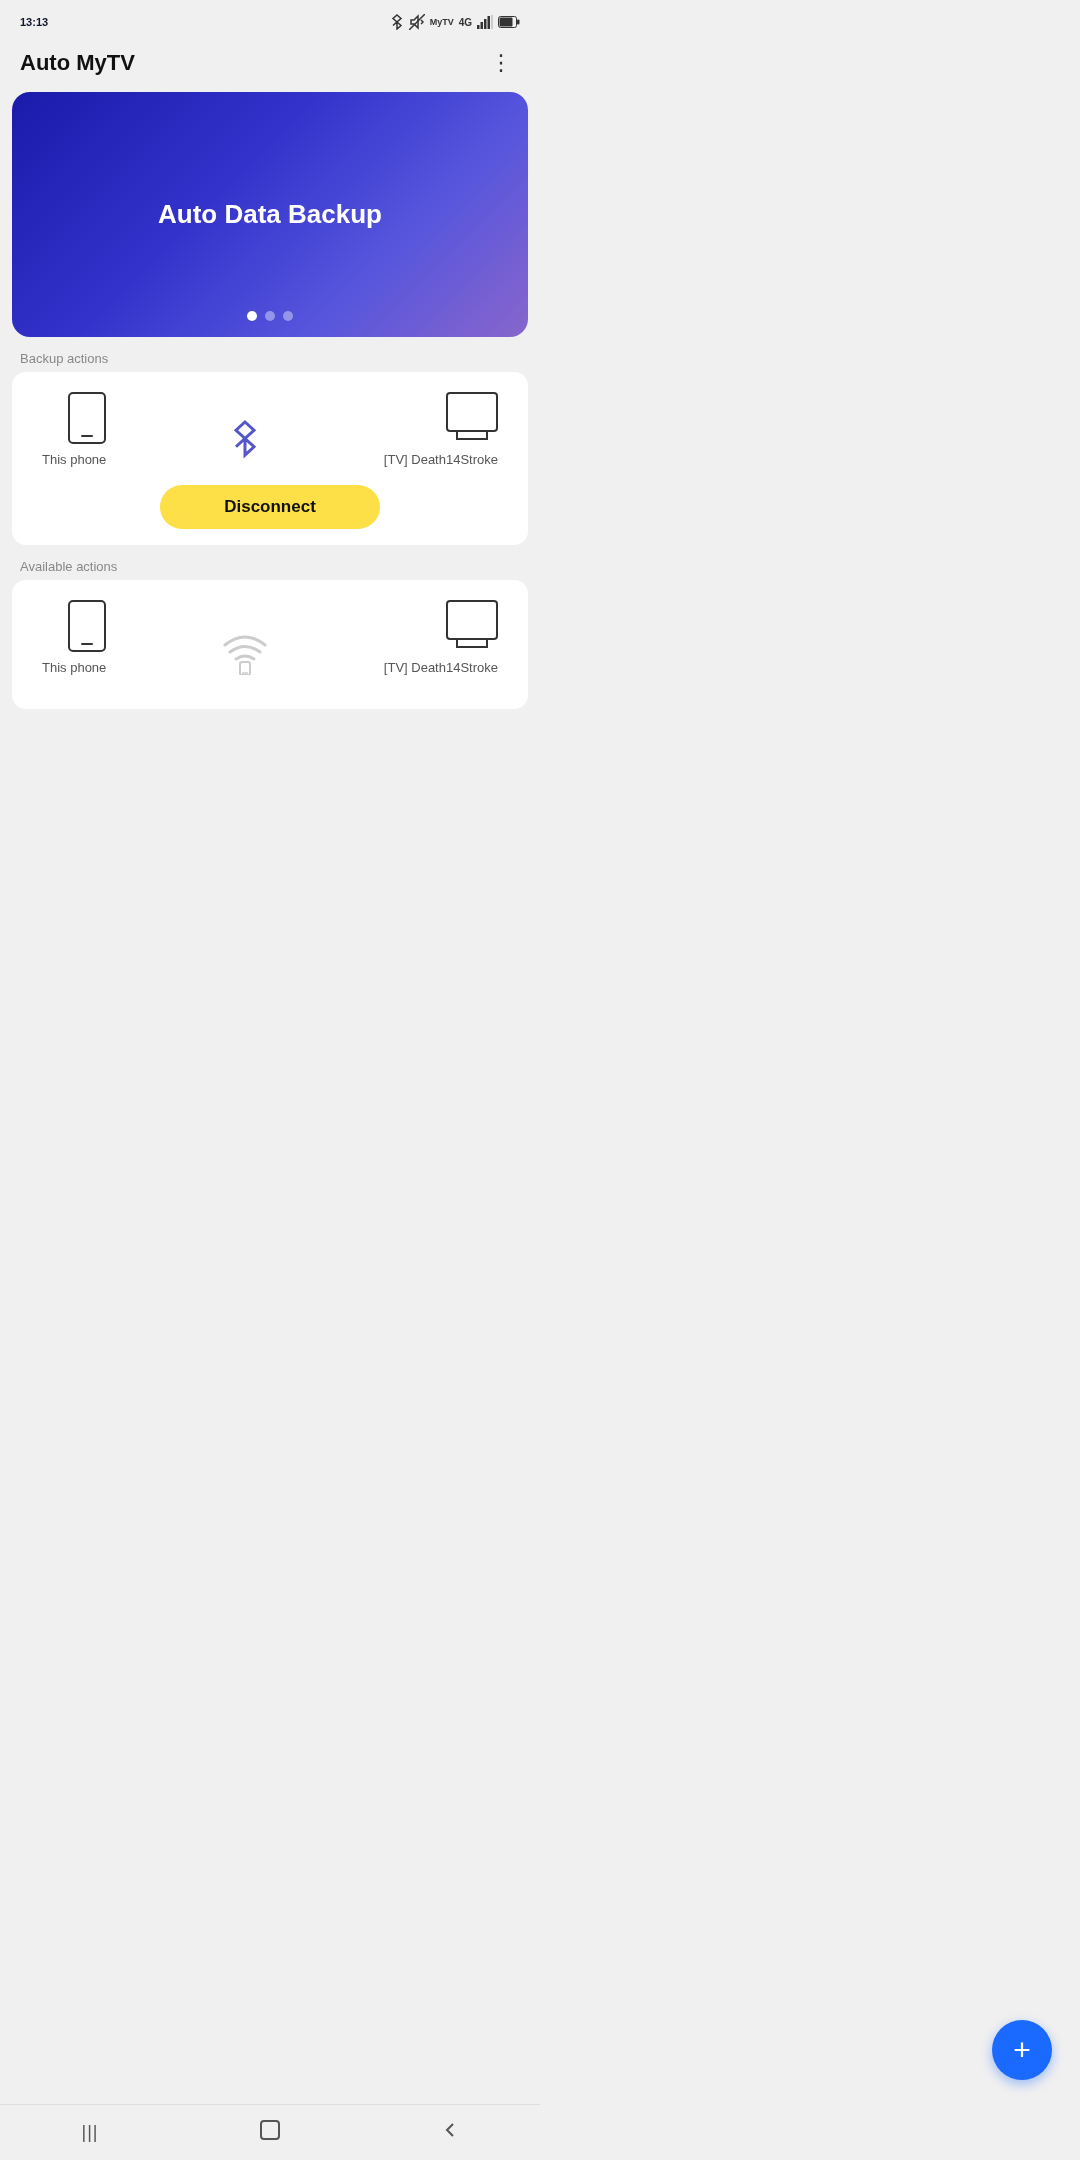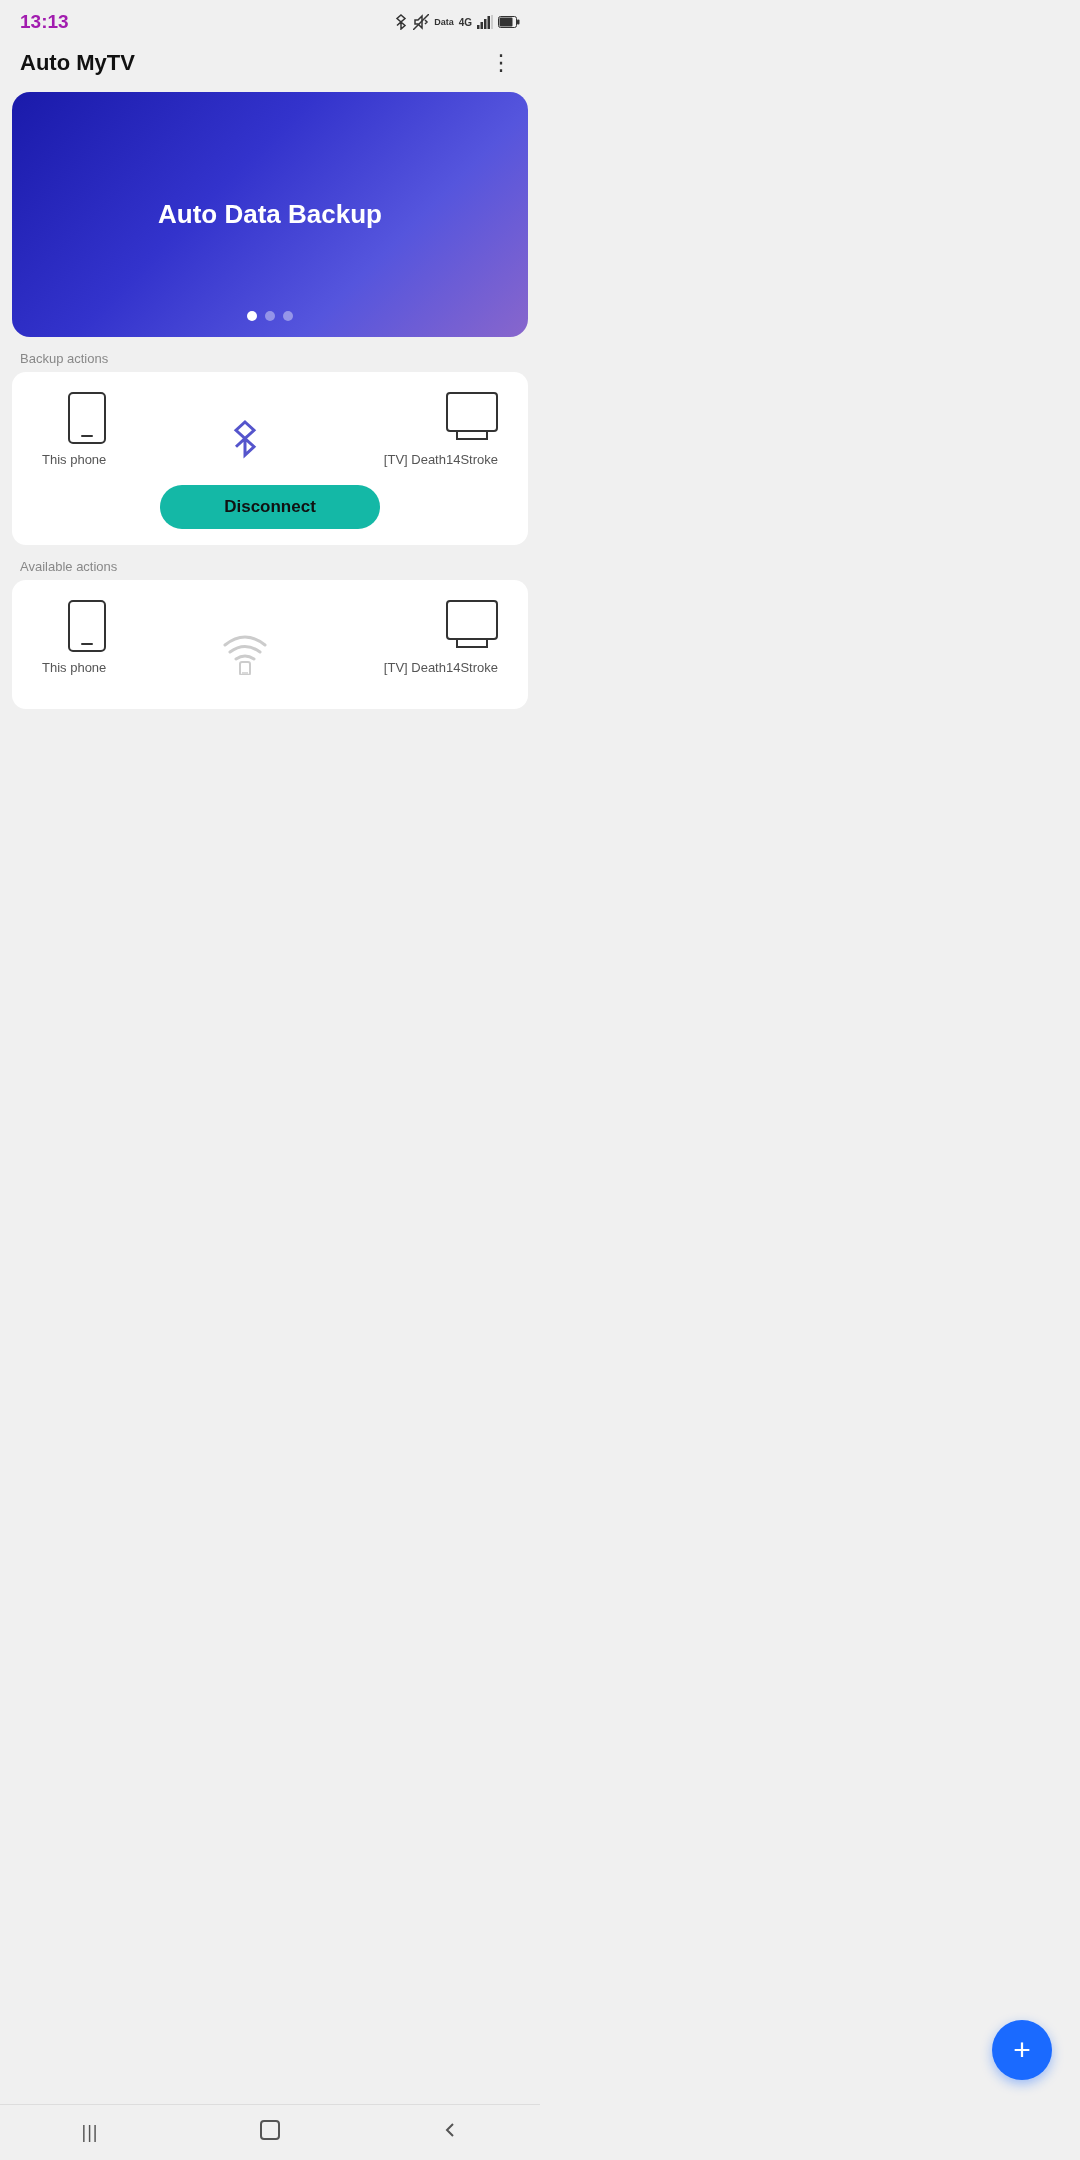--- a/index.html
+++ b/index.html
@@ -17,23 +17,23 @@
     
     .status-bar {
       display: flex;
       justify-content: space-between;
       align-items: center;
       padding: 10px 20px 6px 20px;
       background: #f0f0f0;
       height: 40px;
     }
     .status-time {
-      font-size: 19px;
+      font-size: 11px;
       font-weight: 600;
-      color: #a21caf;
+      color: #0f172a;
     }
     .status-icons {
       display: flex;
       align-items: center;
       gap: 5px;
       font-size: 12px;
       color: #333;
     }
 
     
@@ -174,21 +174,21 @@
     }
 
     
     .action-btn {
       display: block;
       width: 220px;
       margin: 0 auto;
       padding: 12px 0;
       border-radius: 30px;
       border: none;
-      background: #14b8a6;
+      background: #fde047;
       font-size: 17px;
       font-weight: 600;
       color: #111;
       text-align: center;
       cursor: pointer;
     }
 
     
     .fab {
       position: fixed;
@@ -239,21 +239,21 @@
 
     <svg width="14" height="16" viewBox="0 0 14 16" fill="none">
       <path d="M7 1L11 4.5L7 8L11 11.5L7 15V8L3 11.5L7 8L3 4.5L7 1Z" stroke="#333" stroke-width="1.5" fill="none"></path>
     </svg>
 
     <svg width="16" height="16" viewBox="0 0 16 16" fill="#333">
       <path d="M2 6h3l4-4v12l-4-4H2V6zm10 0l2 2-2 2m0-4l2 2" stroke="#333" stroke-width="1.5" fill="none"></path>
       <line x1="0" y1="16" x2="16" y2="0" stroke="#333" stroke-width="1.5"></line>
     </svg>
 
-    <span style="font-size:9px;font-weight:700;color:#333;">Data</span>
+    <span style="font-size:9px;font-weight:700;color:#333;">MyTV</span>
 
     <span style="font-size:10px;font-weight:700;color:#333;">4G</span>
 
     <svg width="16" height="14" viewBox="0 0 16 14" fill="#333">
       <rect x="0" y="10" width="2.5" height="4"></rect>
       <rect x="3.5" y="7" width="2.5" height="7"></rect>
       <rect x="7" y="4" width="2.5" height="10"></rect>
       <rect x="10.5" y="1" width="2.5" height="13"></rect>
       <rect x="14" y="0" width="2.5" height="14" fill="#ccc"></rect>
     </svg>

